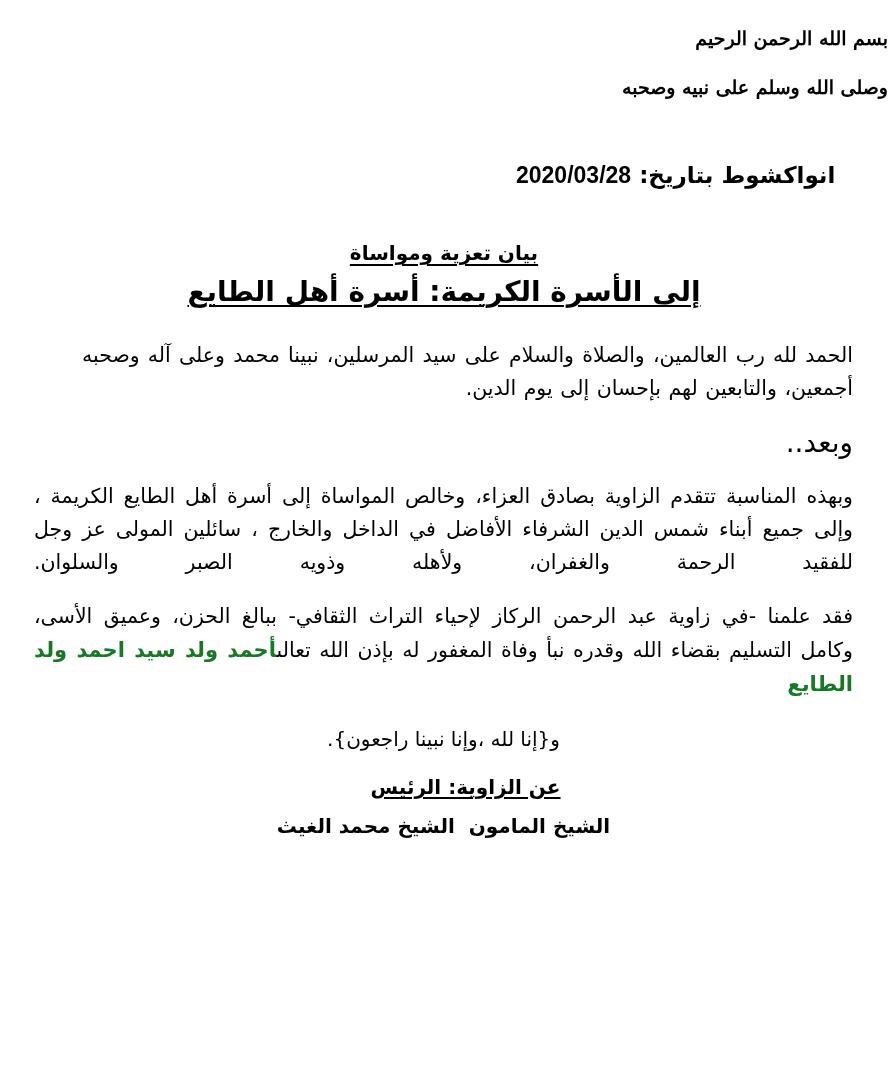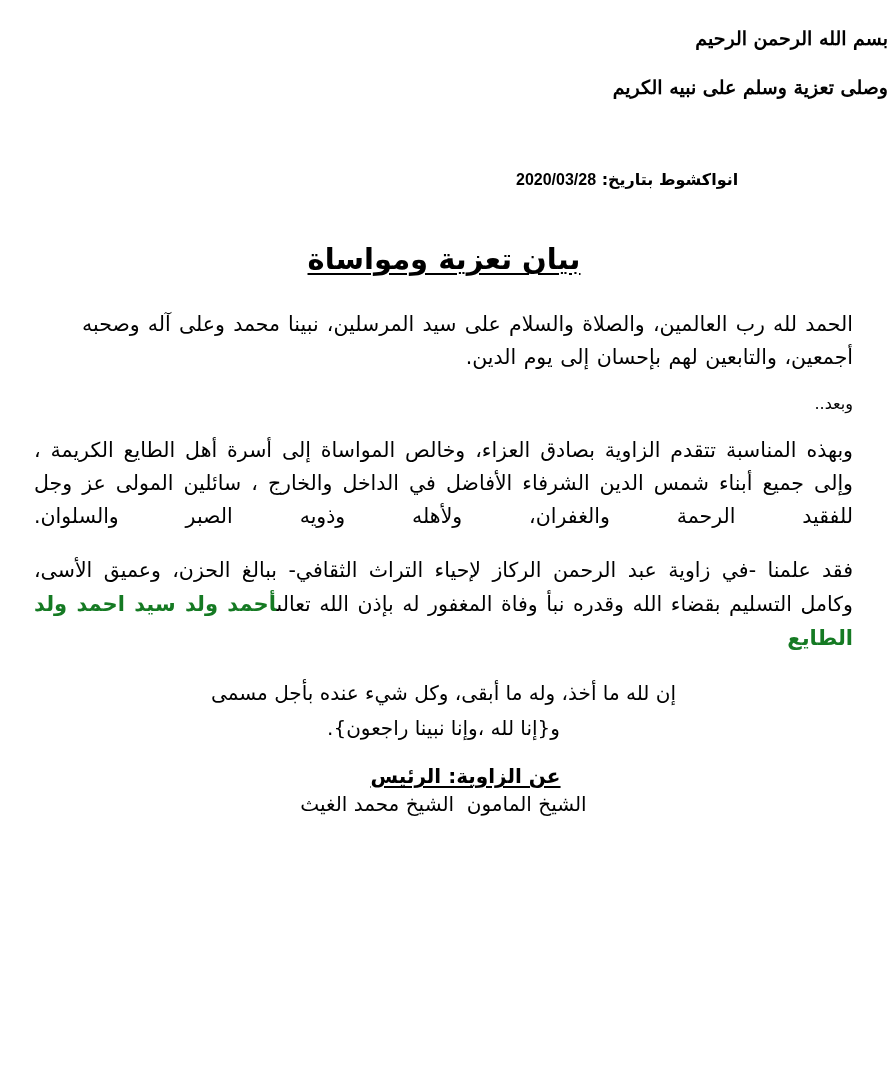--- a/index.html
+++ b/index.html
@@ -47,23 +47,22 @@
     padding-right: 0;
     padding-left: 0;
     text-align: left;
     direction: rtl;
   }
   .datebar .dateline {
     display: inline-block;
     margin-left: 516px;
     font-family: "DejaVu Sans", "Liberation Sans", sans-serif;
     font-weight: 600;
-    font-size: 16px;
+    font-size: 23px;
     white-space: nowrap;
-    margin-top: 8px;
   }
   .datebar .date-value {
     font-family: "Liberation Sans", sans-serif;
     font-weight: 600;
     direction: ltr;
     unicode-bidi: embed;
   }
 
   
   .titles {
@@ -74,21 +73,21 @@
   .titles .title-sub {
     display: inline-block;
     font-family: "DejaVu Sans", "Liberation Sans", sans-serif;
     font-weight: 700;
     text-decoration: underline;
     text-underline-offset: 4px;
     text-decoration-thickness: 2px;
     line-height: 1.25;
   }
   .titles .title-main {
-    font-size: 29px;
+    font-size: 20px;
     letter-spacing: -0.5px;
     text-align: right;
   }
   .titles .title-row2 {
     margin-top: 8px;
   }
   .titles .title-sub {
     font-size: 28px;
     letter-spacing: -0.5px;
   }
@@ -111,21 +110,21 @@
     text-align-last: right;
     margin-left: 48px;
   }
   .para + .para {
     margin-top: 18px;
   }
   .para-right {
     text-align: right;
     text-align-last: right;
     margin-top: 16px;
-    font-size: 16px;
+    font-size: 28px;
     font-family: "DejaVu Sans", "Liberation Sans", sans-serif;
   }
   .deceased-name {
     font-weight: 700;
     font-size: 21px;
   }
 
   .quote-block {
     margin-top: 20px;
     text-align: center;
@@ -146,60 +145,62 @@
     display: inline-block;
     font-family: "DejaVu Sans", "Liberation Sans", sans-serif;
     font-weight: 700;
     font-size: 20px;
     text-decoration: underline;
     text-underline-offset: 3px;
     text-decoration-thickness: 2px;
     margin-left: 44px;
   }
   .signature .sig-name {
-    margin-top: 4px;
-    font-family: "DejaVu Sans", "Liberation Sans", sans-serif;
-    font-weight: 400;
+    margin-top: 15px;
+    font-family: "DejaVu Sans", "Liberation Sans", sans-serif;
+    font-weight: 700;
     font-size: 20px;
     white-space: pre;
   }
 </style>
 </head>
 <body>
 
 <div class="page">
 
   <div class="invocation">
     <div class="line">بسم الله الرحمن الرحيم</div>
-    <div class="line">وصلى تعزية وسلم على نبيه الكريم</div>
+    <div class="line">وصلى الله وسلم على نبيه وصحبه</div>
   </div>
 
   <div class="datebar">
     <span class="dateline"><span>انواكشوط بتاريخ:</span>
       <span class="date-value">2020/03/28</span></span>
   </div>
 
   <div class="titles">
     <div>
       <span class="title-main">بيان تعزية ومواساة</span>
     </div>
+    <div class="title-row2">
+      <span class="title-sub">إلى الأسرة الكريمة: أسرة أهل الطايع</span>
+    </div>
   </div>
 
   <div class="body-area">
 
     <p class="para p-intro">الحمد لله رب العالمين، والصلاة والسلام على سيد المرسلين، نبينا محمد وعلى آله وصحبه أجمعين، والتابعين لهم بإحسان إلى يوم الدين.</p>
 
     <div class="para-right">وبعد..</div>
 
     <p class="para">وبهذه المناسبة تتقدم الزاوية بصادق العزاء، وخالص المواساة إلى أسرة أهل الطايع الكريمة ، وإلى جميع أبناء شمس الدين الشرفاء الأفاضل في الداخل والخارج ، سائلين المولى عز وجل للفقيد الرحمة والغفران، ولأهله وذويه الصبر والسلوان.</p>
 
     <p class="para"><span>فقد علمنا -في زاوية عبد الرحمن الركاز لإحياء التراث الثقافي- ببالغ الحزن، وعميق الأسى، وكامل التسليم بقضاء الله وقدره  نبأ وفاة المغفور له بإذن الله تعالى</span><span class="deceased-name" style="color: rgb(21, 122, 35);">أحمد ولد سيد احمد ولد الطايع</span></p>
 
     <div class="quote-block">
-      <span class="qline">إن لله ما أخذ، وله ما أبقى، وكل شيء عنده بأجل مسمى</span>
       <span class="qline">و{إنا لله ،وإنا نبينا راجعون}.</span>
     </div>
 
     <div class="signature">
       <div>
         <span class="sig-role">عن الزاوية: الرئيس</span>
       </div>
       <div class="sig-name">الشيخ المامون  الشيخ محمد الغيث</div>
     </div>
 

